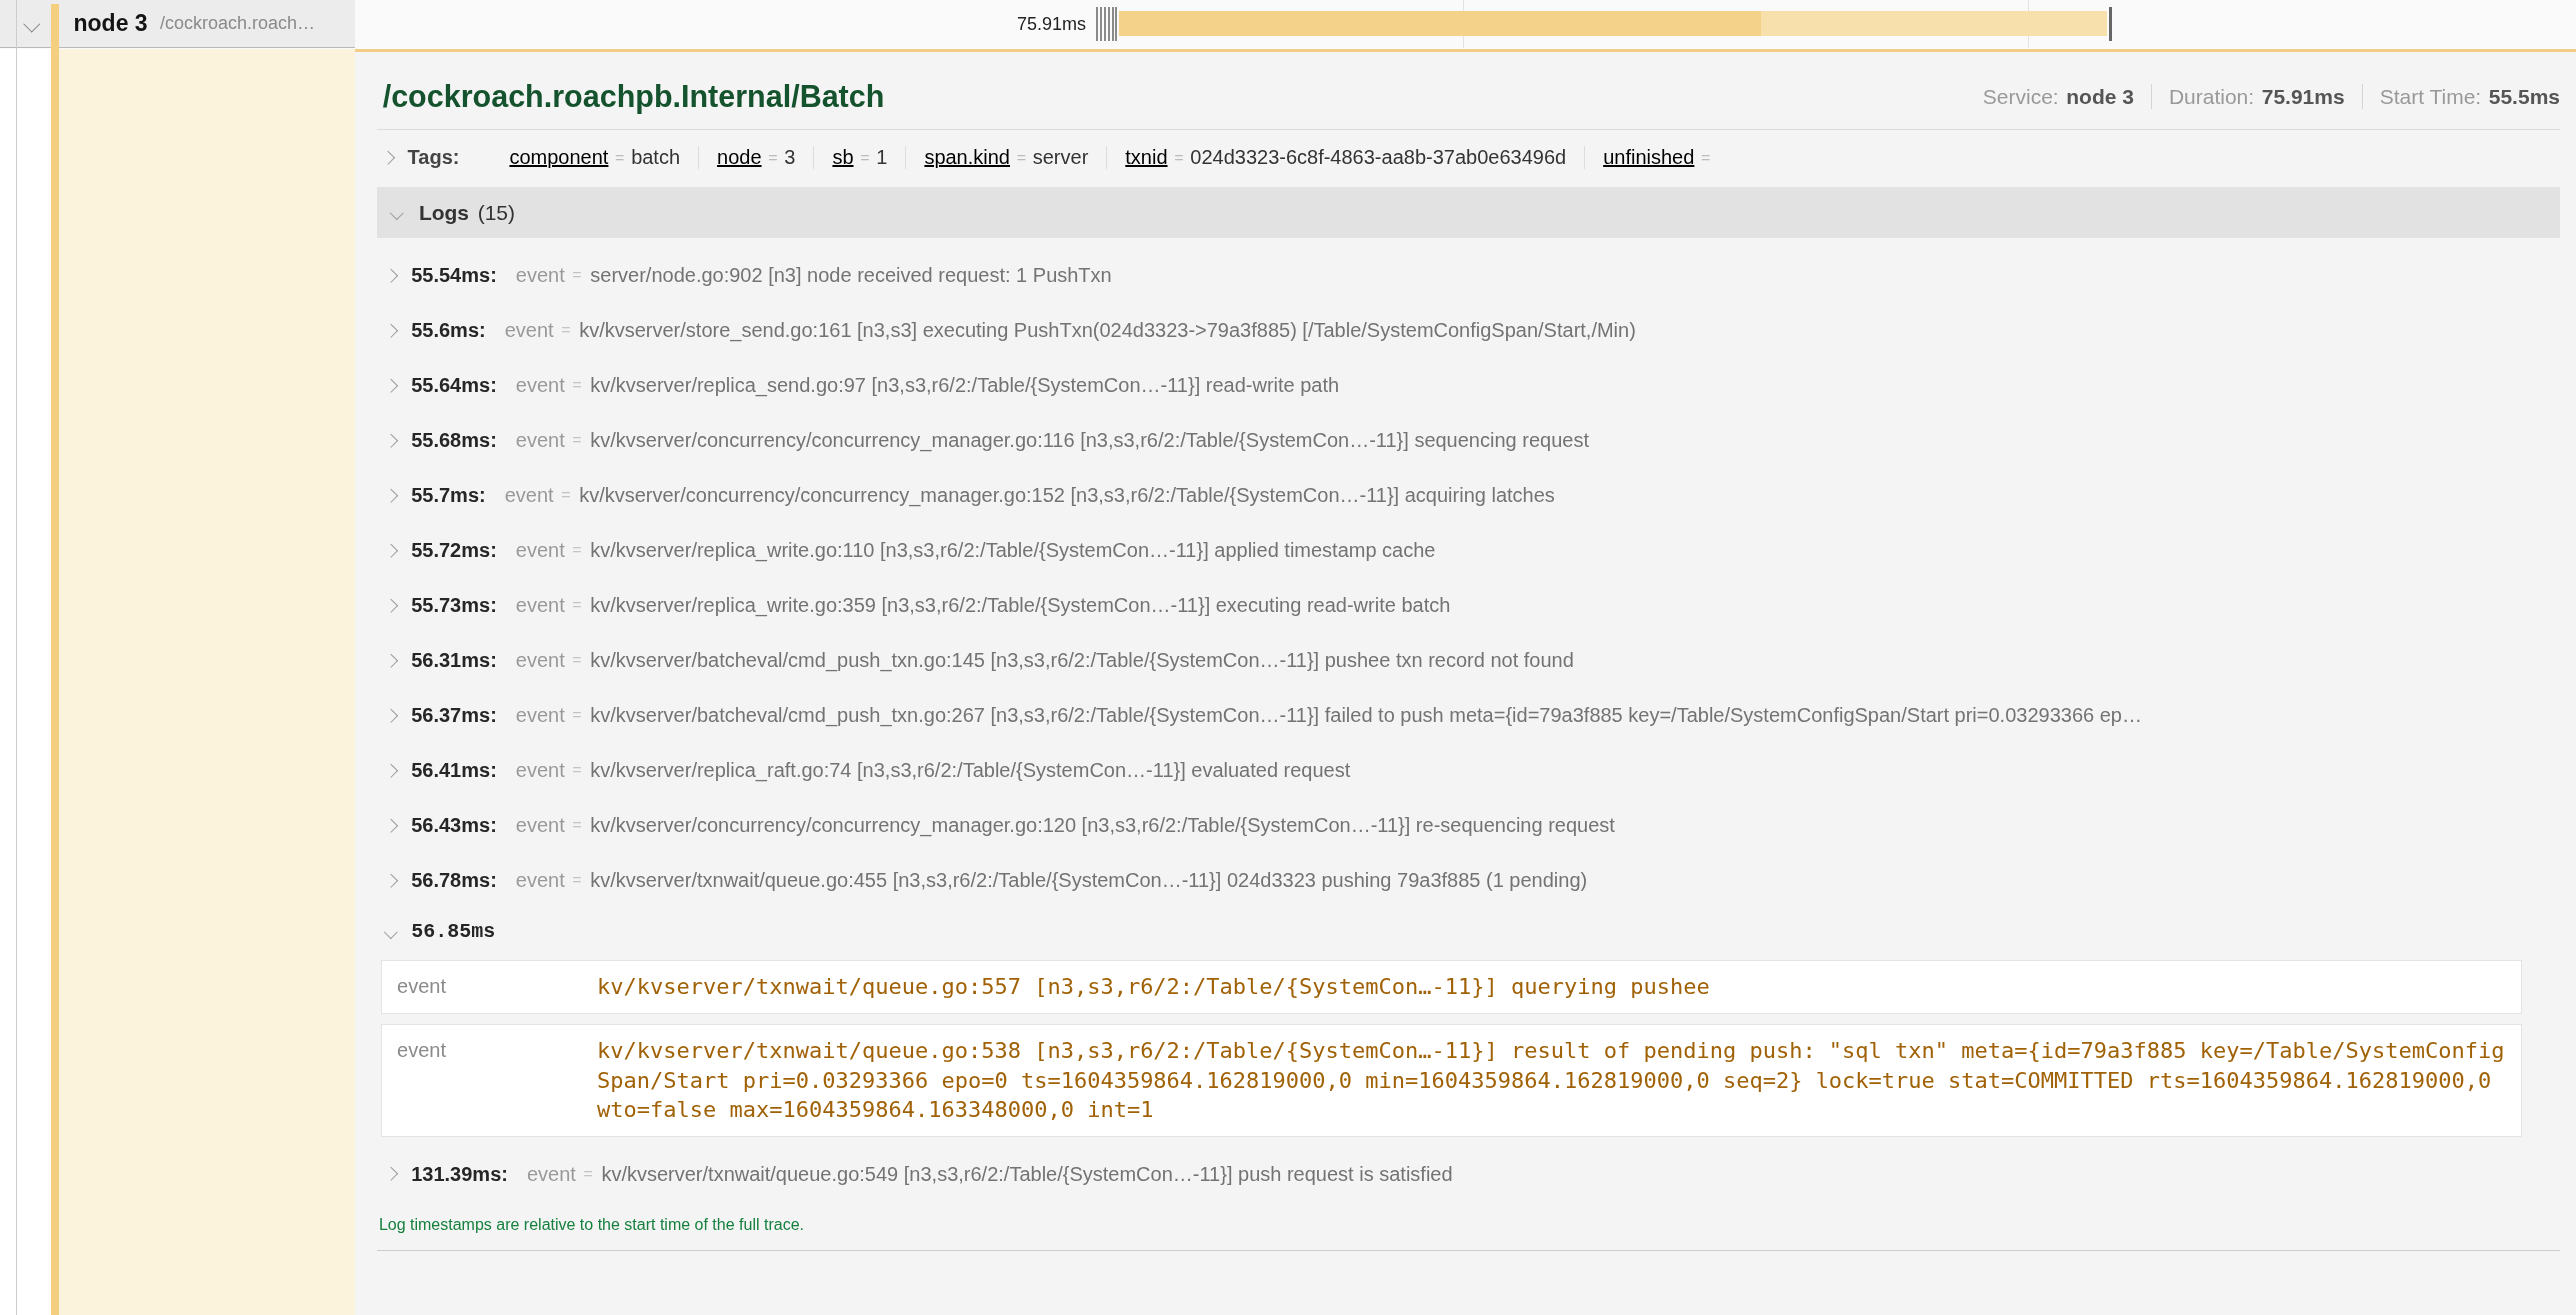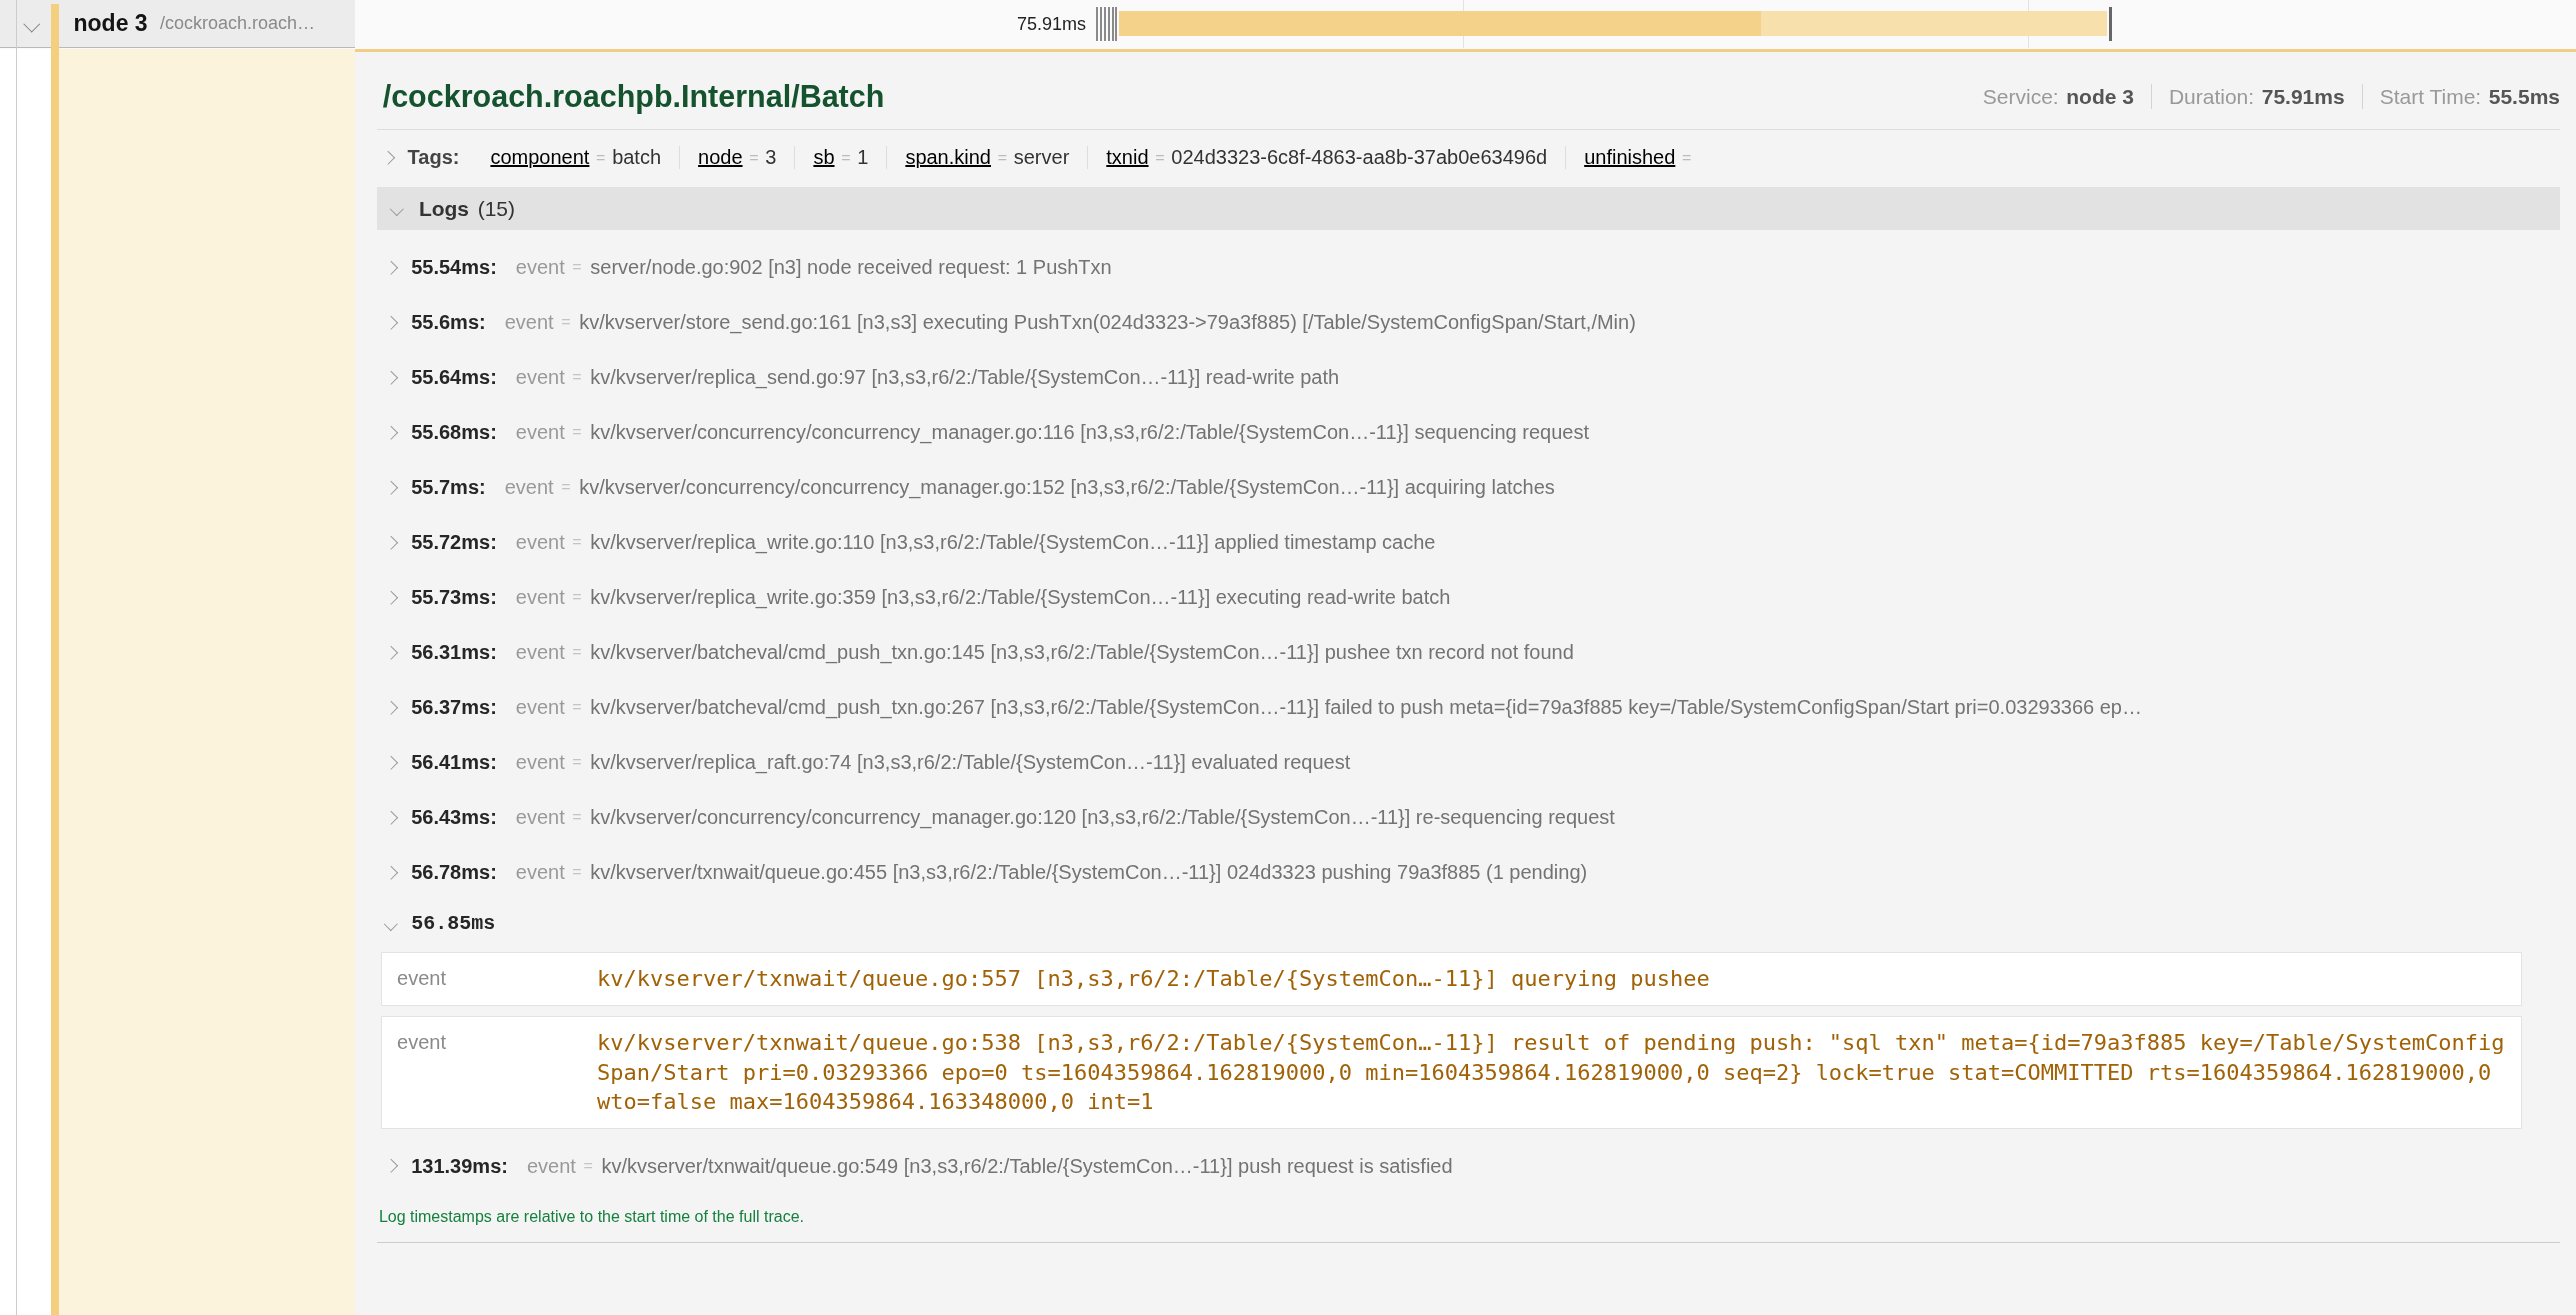--- a/index.html
+++ b/index.html
@@ -29,28 +29,28 @@
   
   .panel{position:absolute;left:355px;top:49px;width:2221px;height:1267px;background:#f4f4f4;border-top:3.8px solid #f1cd85;box-sizing:border-box;padding:0 16px 0 22px;z-index:15;}
   .head{display:flex;justify-content:space-between;align-items:center;padding:27px 0 15.3px 5.7px;border-bottom:1px solid #ddd;}
   .title{font-size:30.5px;font-weight:bold;color:#14532d;margin:0;white-space:nowrap;}
   .meta{display:flex;align-items:center;font-size:21px;color:#999;white-space:nowrap;}
   .meta .val{color:#555;font-weight:bold;margin-left:7.6px;}
   .meta .divider{width:1px;height:25px;background:#d4d4d4;margin:0 17px;}
 
   .tags{display:flex;align-items:center;padding:16px 0 12.4px 5.7px;font-size:20px;white-space:nowrap;}
   .tags .chev{margin-right:15.3px;}
-  .tags-label{font-weight:bold;color:#444;margin-right:13px;}
+  .tags-label{font-weight:bold;color:#444;margin-right:32px;}
   .tag{display:flex;align-items:center;padding:0 18px;}
   .tag + .tag{border-left:1px solid #ddd;}
   .tag .k{color:#000000;text-decoration:underline;}
   .tag .eq{color:#bbb;font-size:16px;margin:0 6.7px;}
   .tag .v{color:#333;}
 
-  .logsbar{margin-top:5.7px;height:43px;background:#e2e2e2;display:flex;align-items:center;padding-left:15.3px;font-size:21px;color:#333;}
+  .logsbar{margin-top:5.7px;height:51px;background:#e2e2e2;display:flex;align-items:center;padding-left:15.3px;font-size:21px;color:#333;}
   .logsbar .chev{margin-right:17px;}
   .logsbar .lb-title{font-weight:bold;margin-right:8.6px;color:#333;}
   .logsbar .lb-count{color:#333;}
 
   .logrows{padding:9.5px 0 0 1.9px;}
   .logrow{height:55px;display:flex;align-items:center;white-space:nowrap;overflow:hidden;font-size:20px;}
   .logrow .chev{margin-left:6.7px;}
   .lr-ts{font-weight:bold;color:#262626;margin-left:16px;margin-right:19px;}
   .lr-key{color:#999;margin-right:7.6px;}
   .lr-eq{color:#c4c4c4;font-size:16px;margin-right:8.6px;}

